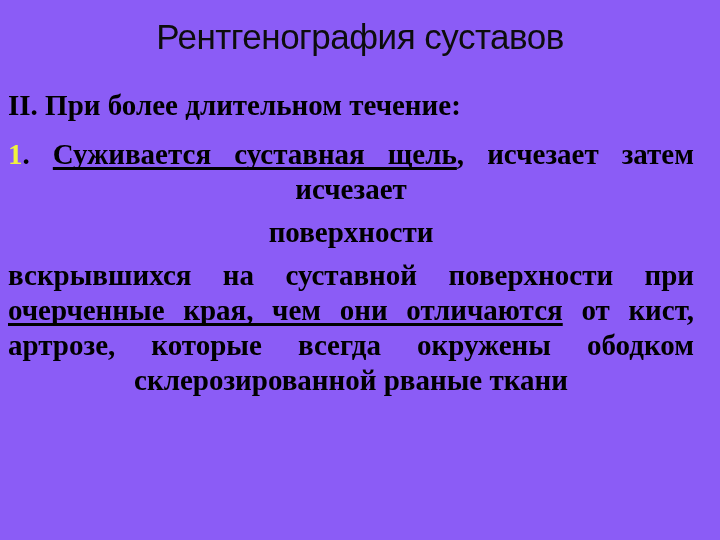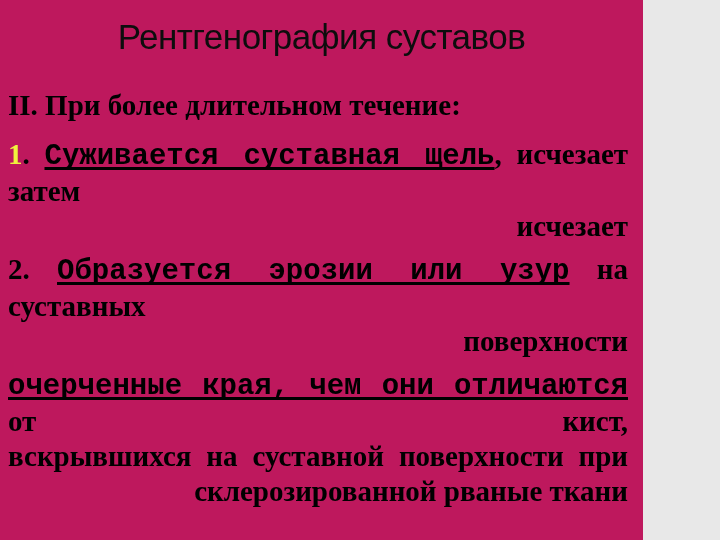--- a/index.html
+++ b/index.html
@@ -2,85 +2,84 @@
 <html><head>
 <meta charset="utf-8">
 <style>
   html, body {
     margin: 0;
     padding: 0;
     background: #e8e8e8;
   }
   .slide {
     position: relative;
-    width: 643px;
+    width: 720px;
     height: 540px;
-    background: #be185d;
+    background: #8b5cf6;
     overflow: hidden;
     box-sizing: border-box;
   }
   .title {
     margin: 0;
     padding-top: 16px;
     text-align: center;
     font-family: "Liberation Sans", "DejaVu Sans", sans-serif;
     font-weight: 400;
     font-size: 35px;
     line-height: 42px;
     letter-spacing: -0.5px;
     color: #0d0d0d;
   }
   .body {
     margin-top: 30px;
-    padding: 0 15px 0 8px;
+    padding: 0 26px 0 8px;
     font-family: "Liberation Serif", "DejaVu Serif", serif;
     font-weight: bold;
     font-size: 29px;
     line-height: 35px;
     color: #000000;
   }
   .heading {
     margin-bottom: 14px;
   }
   .item {
     margin-bottom: 8px;
   }
   .line {
-    text-align: right;
+    text-align: center;
   }
   .line.justify {
     text-align: justify;
     text-align-last: justify;
   }
   .u {
     text-decoration: underline;
     text-decoration-thickness: 3px;
     text-underline-offset: 3px;
     text-decoration-skip-ink: none;
-    font-family: Liberation Mono, monospace;
   }
 </style>
 </head>
 <body>
 
 <div class="slide">
   <h1 class="title">Рентгенография суставов</h1>
 
   <div class="body">
     <div class="heading">II. При более длительном течение:</div>
 
     <div>
         <div class="item">
           <div class="line justify"><span style="color: rgb(240, 242, 61);">1</span><span>. </span><span class="u">Суживается суставная щель</span><span>, исчезает затем</span></div>
           <div class="line"><span>исчезает</span></div>
         </div>
         <div class="item">
-          <div class="line justify"><span>2. </span><span class="u">Образуется эрозии или узур</span><span> на суставных</span></div>
           <div class="line"><span>поверхности</span></div>
         </div>
         <div class="item">
+          <div class="line justify"><span>вскрывшихся на суставной поверхности при</span></div>
           <div class="line justify"><span class="u">очерченные края, чем они отличаются</span><span> от кист,</span></div>
-          <div class="line justify"><span>вскрывшихся на суставной поверхности при</span></div>
+          <div class="line justify"><span>артрозе, которые всегда окружены ободком</span></div>
           <div class="line"><span>склерозированной рваные ткани</span></div>
         </div>
       </div>
   </div>
 </div>
 
 </body></html>

